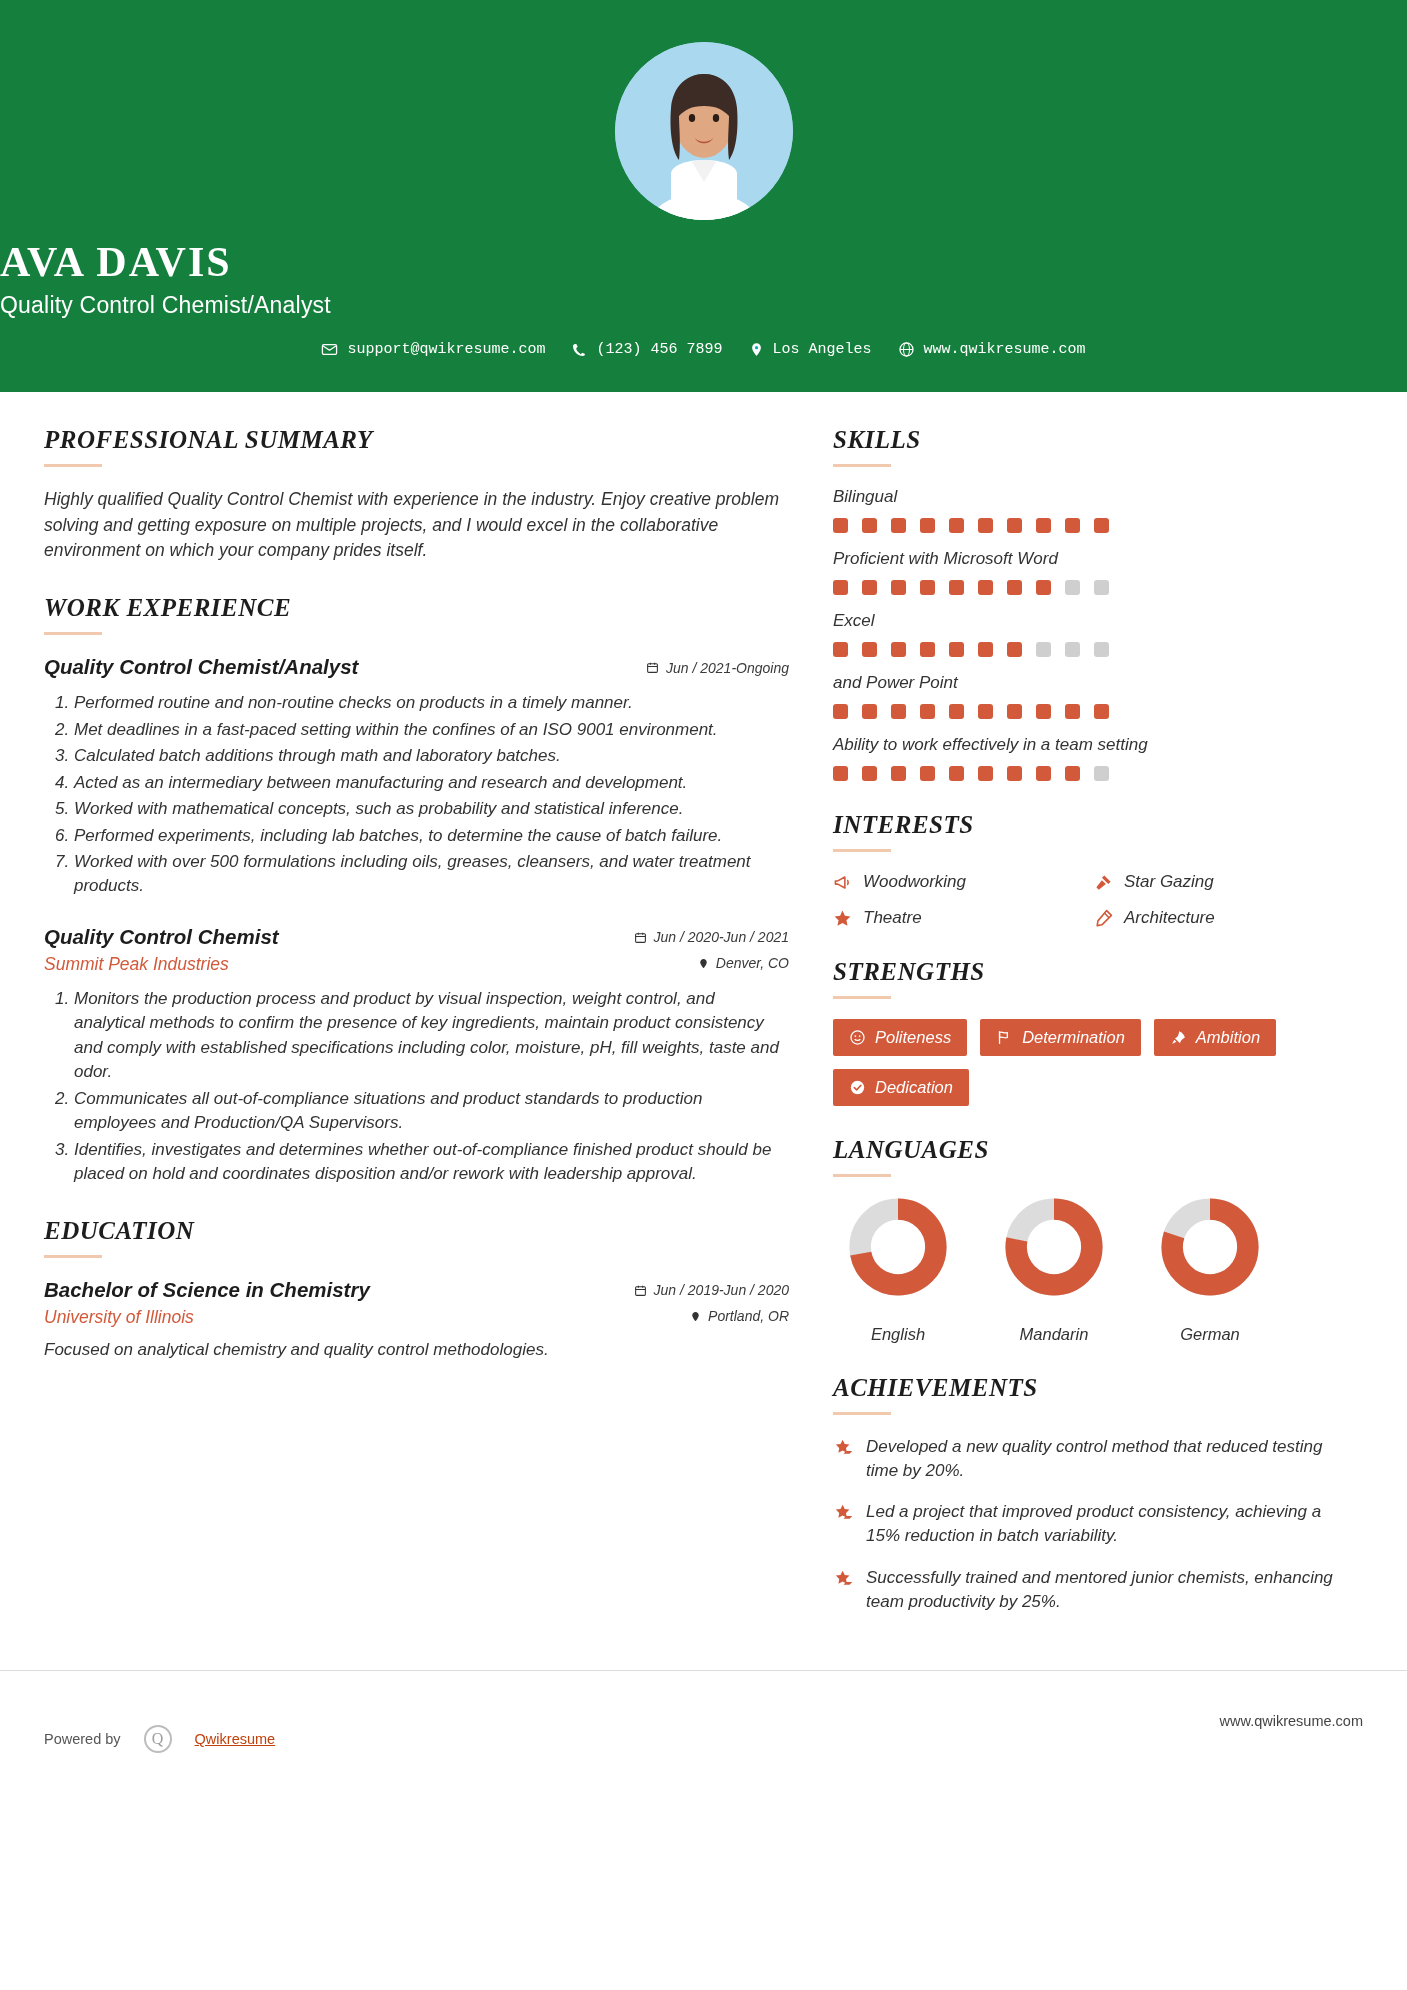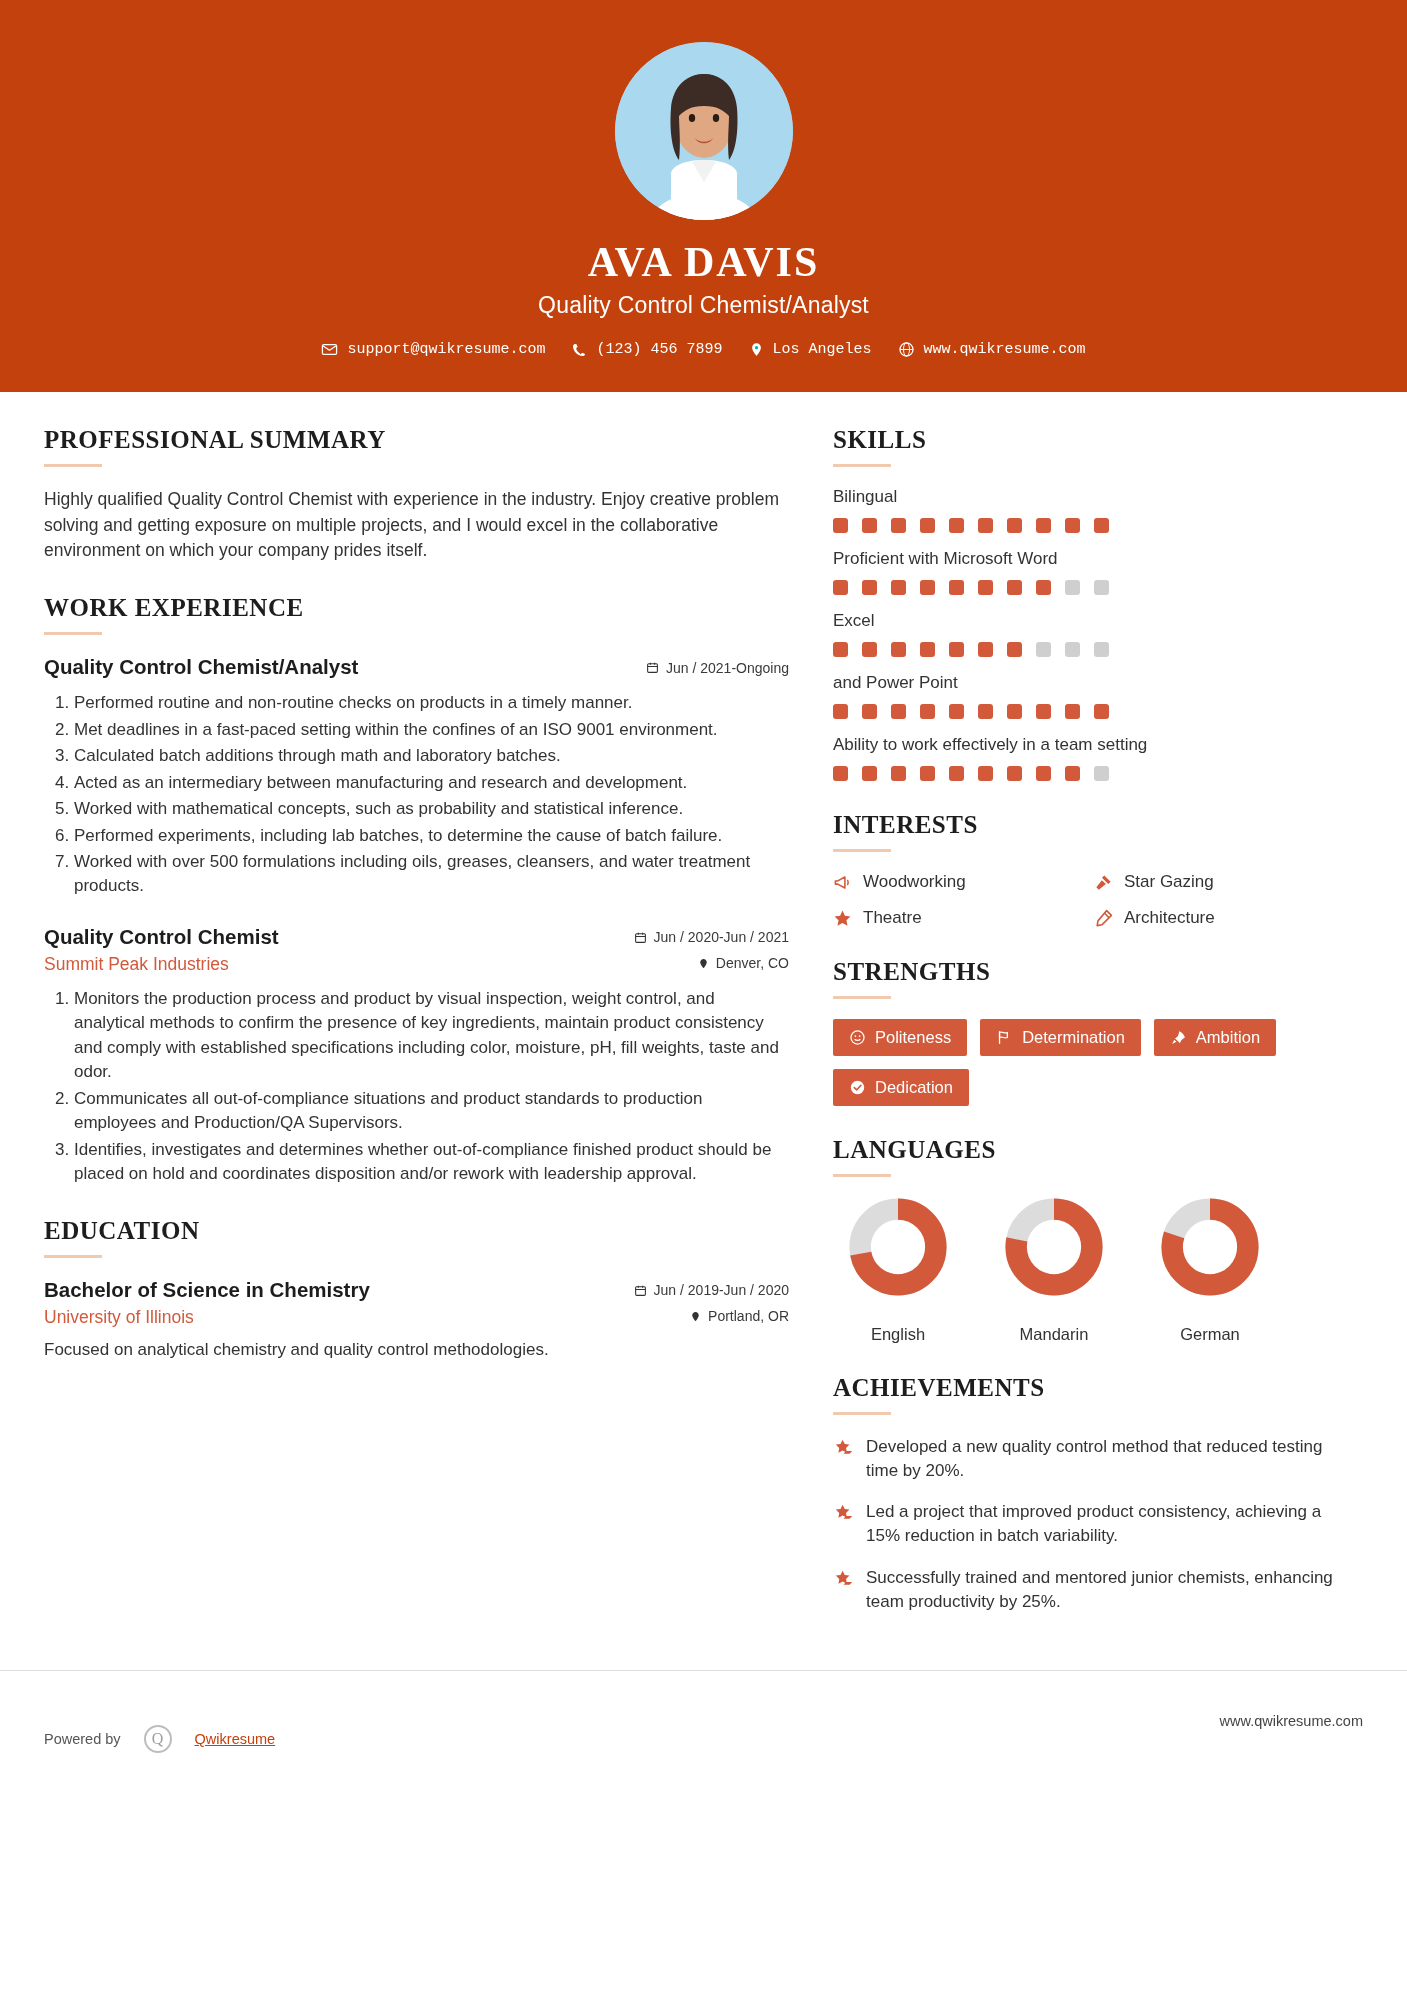--- a/index.html
+++ b/index.html
@@ -8,23 +8,23 @@
     width: 1407px;
     min-height: 1990px;
     background: #ffffff;
     font-family: "Liberation Sans", sans-serif;
     color: #2c2c2c;
   }
   .page { width: 1407px; position: relative; background:#fff; }
 
   
   .header {
-    background: #c2410c;
+    background: #15803d;
     padding: 42px 0 34px 0;
-    text-align: center;
+    text-align: left;
     color: #ffffff;
   }
   .avatar-wrap {
     width: 178px; height: 178px;
     margin: 0 auto 18px auto;
     border-radius: 50%;
     overflow: hidden;
     background: #a9d8ef;
     position: relative;
   }
@@ -69,21 +69,21 @@
     font-size: 25px;
     letter-spacing: 0.5px;
     color: #1d1d1d;
     margin: 0 0 10px 0;
   }
   .sec-rule {
     width: 58px; height: 3px;
     background: #f0c9ae;
     margin-bottom: 20px;
   }
-  .section { margin-bottom: 30px; }
+  .section { margin-bottom: 30px; font-style: italic; }
 
   .summary-text {
     font-size: 17.5px;
     line-height: 1.47;
     color: #333;
     margin: 0;
   }
 
   
   .job { margin-bottom: 26px; }

